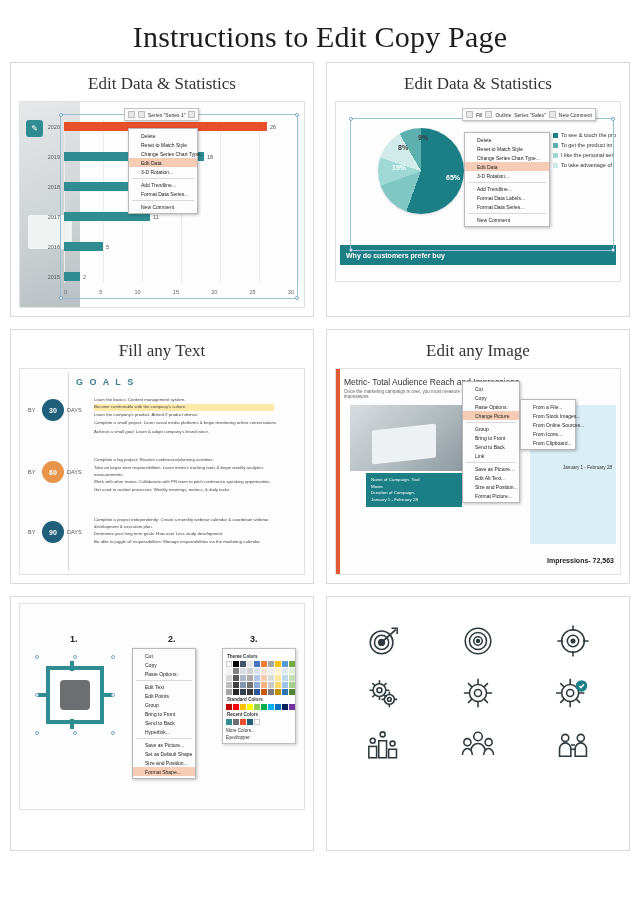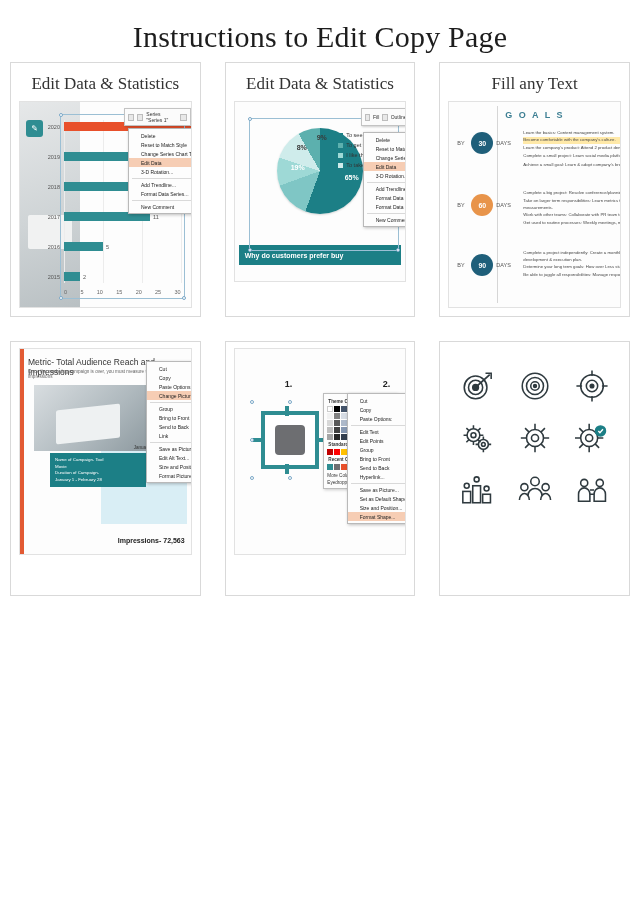--- a/index.html
+++ b/index.html
@@ -24,23 +24,23 @@
   }
   .header .sub {
     margin: 0 0 10px 0;
     font-size: 12.5px;
     color: #4a4a4a;
   }
 
   
   .grid {
     display: grid;
-    grid-template-columns: 1fr 1fr 1fr;
+    grid-template-columns: 1fr 1fr;
     grid-template-rows: 255px 255px 255px;
-    gap: 24px;
+    gap: 12px;
     margin-top: 8px;
   }
   .panel {
     border: 1px solid #d9d9d9;
     background: #fff;
     padding: 6px 8px 8px 8px;
     position: relative;
     overflow: hidden;
   }
   .panel-title {
@@ -446,20 +446,21 @@
           <div class="daycircle" style="left:22px; top:152px; background:#1f5f7a;">90</div>
           <div class="daysLbl" style="left:47px; top:160px;">DAYS</div>
           <div class="textline" style="left:74px; top:148px; width:200px;">Complete a project independently: Create a monthly webinar calendar &amp; coordinate webinar development &amp; execution plan.</div>
           <div class="textline" style="left:74px; top:162px; width:200px;">Determine your long term goals: How over Less study development.</div>
           <div class="textline" style="left:74px; top:170px; width:200px;">Be able to juggle all responsibilities: Manage responsibilities via the marketing calendar.</div>
         </div>
       </div>
     </div>
 
     <div class="panel">
+      <div class="panel-title">Edit any Image</div>
       <div class="panel-body">
         <div class="shot">
           <div class="leftbar"></div>
           <div class="img-head">Metric- Total Audience Reach and Impressions</div>
           <div class="img-sub">Once the marketing campaign is over, you must measure the total audience reach and impressions</div>
 
           <div class="bluepanel"></div>
           <div class="photo"></div>
 
           <div class="calloutbox" style="left:30px; top:104px; width:96px;">

